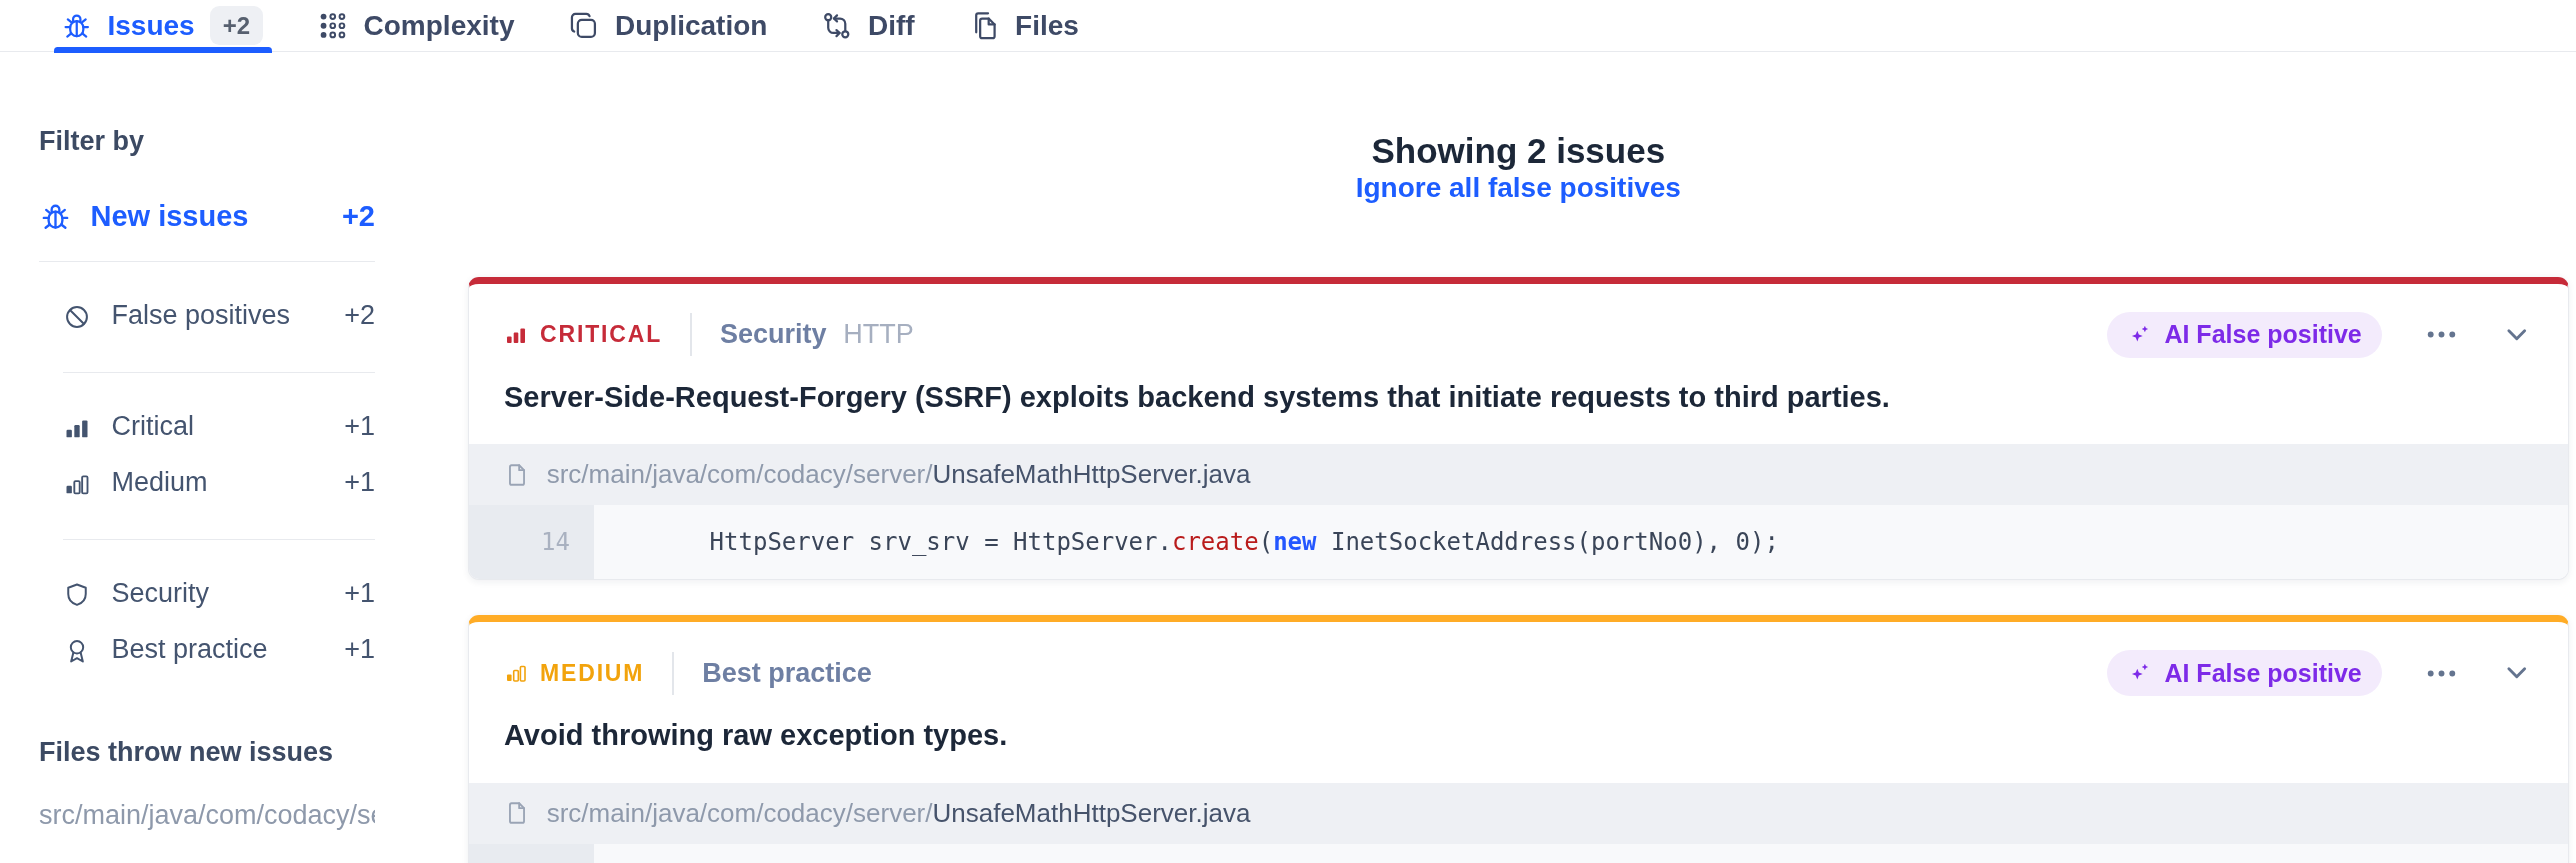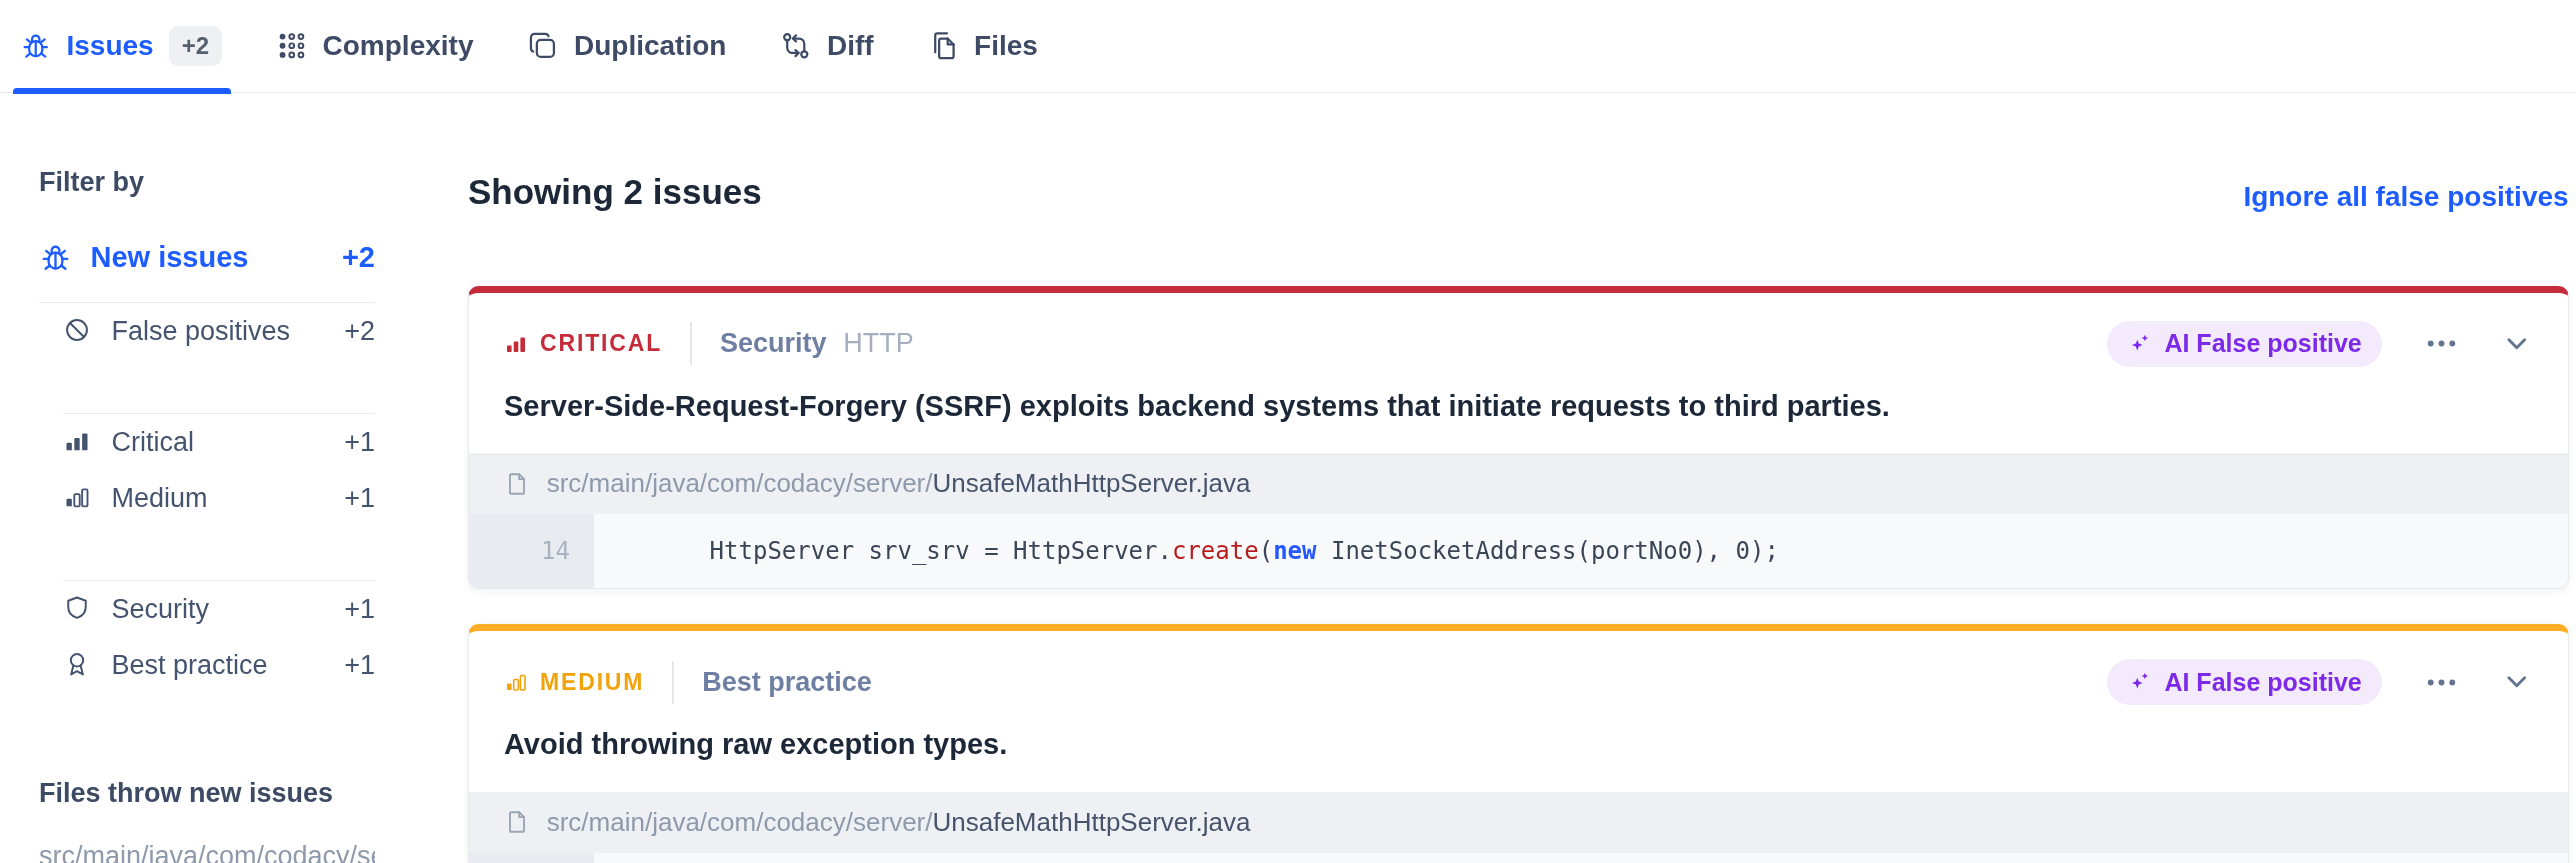--- a/index.html
+++ b/index.html
@@ -1,21 +1,21 @@
 <!DOCTYPE html>
 <html style="font-size:15px"><head>
 <meta charset="utf-8">
 <style>
   * { margin:0; padding:0; box-sizing:border-box; }
   html,body { width:2576px; height:864px; overflow:hidden; background:#ffffff;
     font-family:"Liberation Sans", sans-serif; color:#3e4a66; }
 
   
-  .tabbar { display:flex; align-items:stretch; gap:54px; height:93px;
-    padding-left:20px; border-bottom:1.9px solid #e8eaee; }
+  .tabbar { display:flex; align-items:stretch; gap:54px; height:52px;
+    padding-left:61px; border-bottom:1.9px solid #e8eaee; }
   .tab { position:relative; display:flex; align-items:center; gap:15px;
     font-size:28px; font-weight:700; color:#3e4a66; cursor:pointer; }
   .tab .t-icon { display:flex; color:#3e4a66; }
   .tab.active { color:#1d5dff; }
   .tab.active .t-icon { color:#1d5dff; }
   .tab.active::after { content:""; position:absolute; left:-7.4px; right:-9.3px;
     bottom:-1.9px; height:5.6px; background:#1d5dff; border-radius:3.7px 3.7px 0 0; }
   .tab-badge { background:#eef0f4; color:#57606f; font-size:24px; font-weight:700;
     padding:5.6px 13px; border-radius:9.3px; }
 
@@ -25,31 +25,31 @@
   .main { flex:1; margin-left:93px; padding-top:78px; }
 
   
   .side-heading { font-size:27px; font-weight:700; color:#3c4a63; }
   .new-issues { display:flex; align-items:center; gap:18.5px; margin-top:43px;
     color:#1d5dff; cursor:pointer; }
   .new-issues .label { font-size:29px; font-weight:700; }
   .new-issues .count { margin-left:auto; font-size:29px; font-weight:700; }
   .divider { border:none; border-top:1.9px solid #e8eaee; margin-top:28px; }
   .divider.indent { margin-left:24px; }
-  .side-row { display:flex; align-items:flex-start; gap:20.4px; height:56px;
+  .side-row { display:flex; align-items:flex-end; gap:20.4px; height:56px;
     margin-left:24px; font-size:27px; color:#44546f; cursor:pointer; }
   .side-row .s-icon { display:flex; color:#44546f; }
   .side-row .count { margin-left:auto; }
   .side-group { padding:13px 0; }
   .files-block { margin-top:59px; }
   .file-group-path { margin-top:31.5px; font-size:27px; color:#8e99ab;
     white-space:nowrap; overflow:hidden; }
 
   
-  .main-header { display:flex; align-items:flex-end; justify-content:space-between; }
+  .main-header { display:flex; align-items:center; justify-content:space-between;flex-direction:column; }
   .main-header h2 { font-size:35px; font-weight:700; color:#1c2738; line-height:1.2; }
   .ignore-link { font-size:28px; font-weight:700; color:#1d5dff;
     text-decoration:none; cursor:pointer; }
 
   
   .issue-card { margin-top:73px; border:1.9px solid #e8eaee; border-radius:11px;
     overflow:hidden; box-shadow:0 1.9px 7.4px rgba(23,43,77,.07); background:#fff; }
   .issue-card + .issue-card { margin-top:35px; }
   .issue-card.card-critical { border-top:7.4px solid #c62b39; }
   .issue-card.card-medium  { border-top:7.4px solid #ffac26; }

